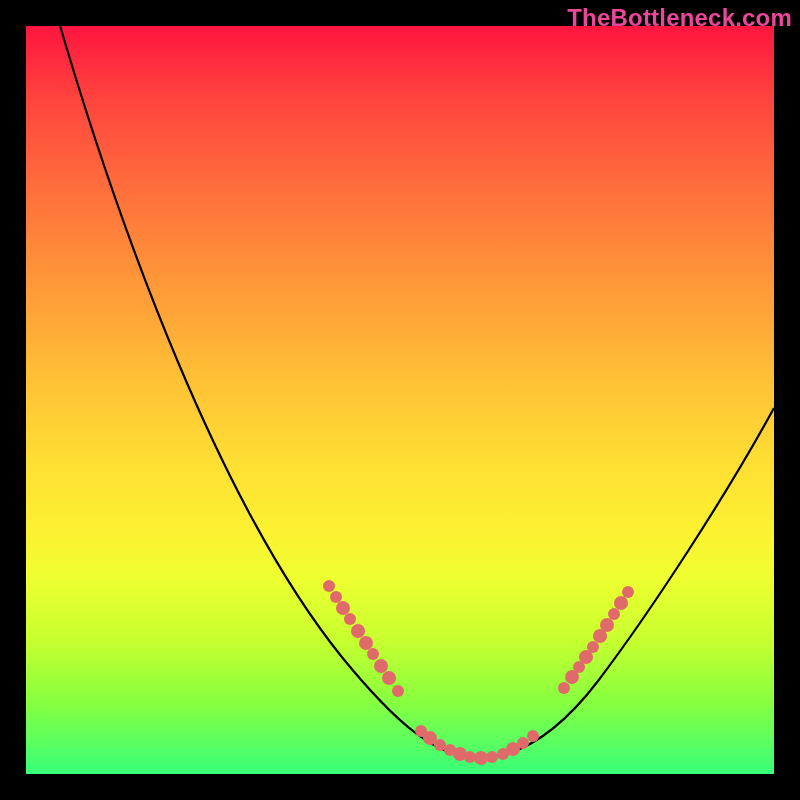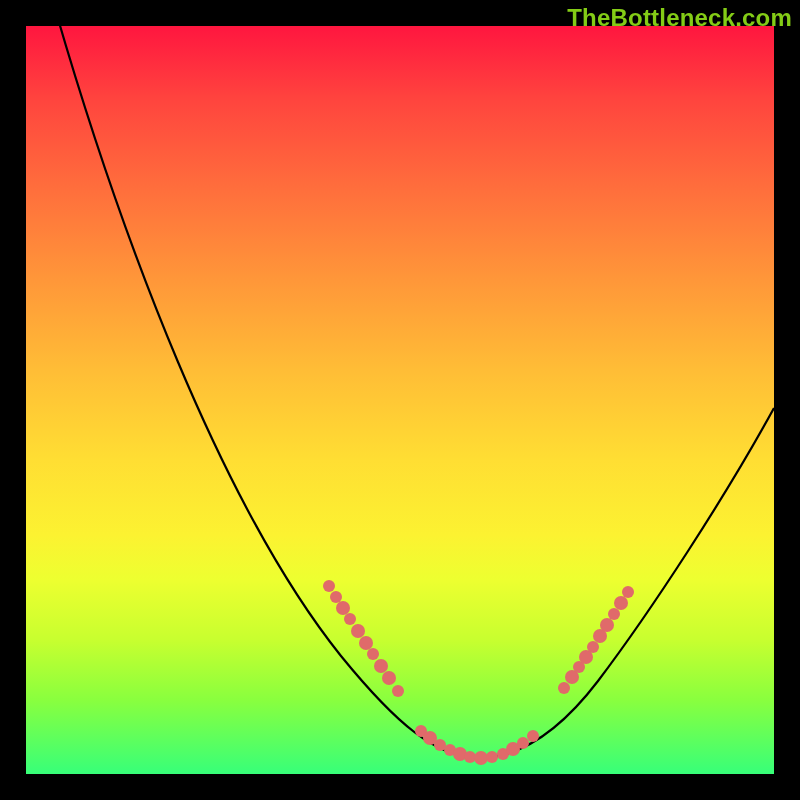--- a/index.html
+++ b/index.html
@@ -27,21 +27,21 @@
       #fcf231 68%,
       #edff30 74%,
       #c8ff2f 82%,
       #8aff3e 90%,
       #37ff79 100%);
   }
   .watermark {
     position: absolute;
     top: 4px;
     right: 8px;
-    color: #84cc16;
+    color: #ec4899;
     font-size: 24px;
     font-weight: 600;
     letter-spacing: 0.2px;
     pointer-events: none;
   }
   svg.curve {
     position: absolute;
     left: 0;
     top: 0;
     width: 748px;

